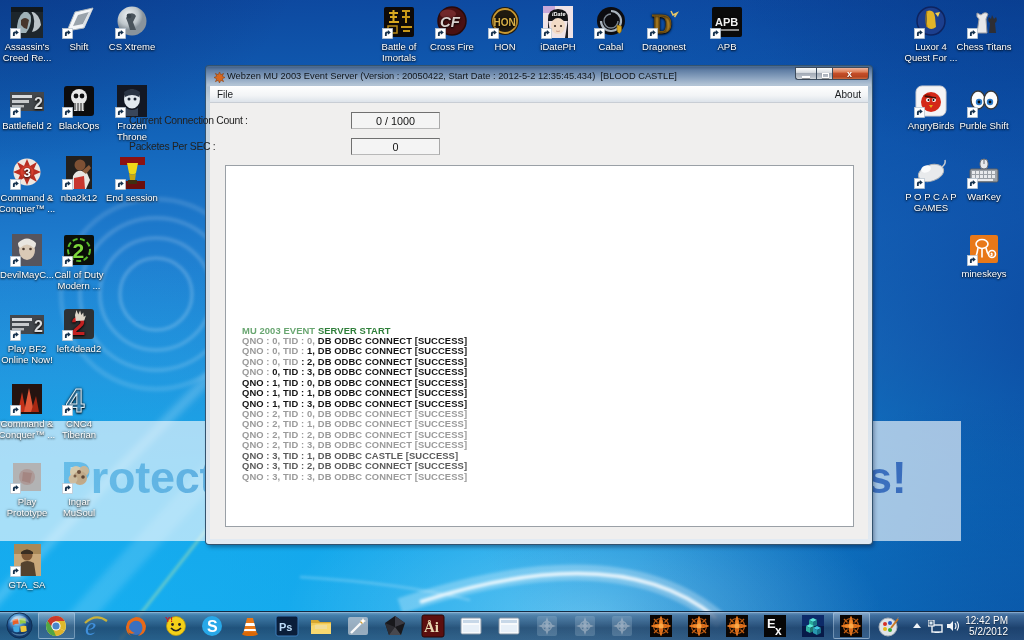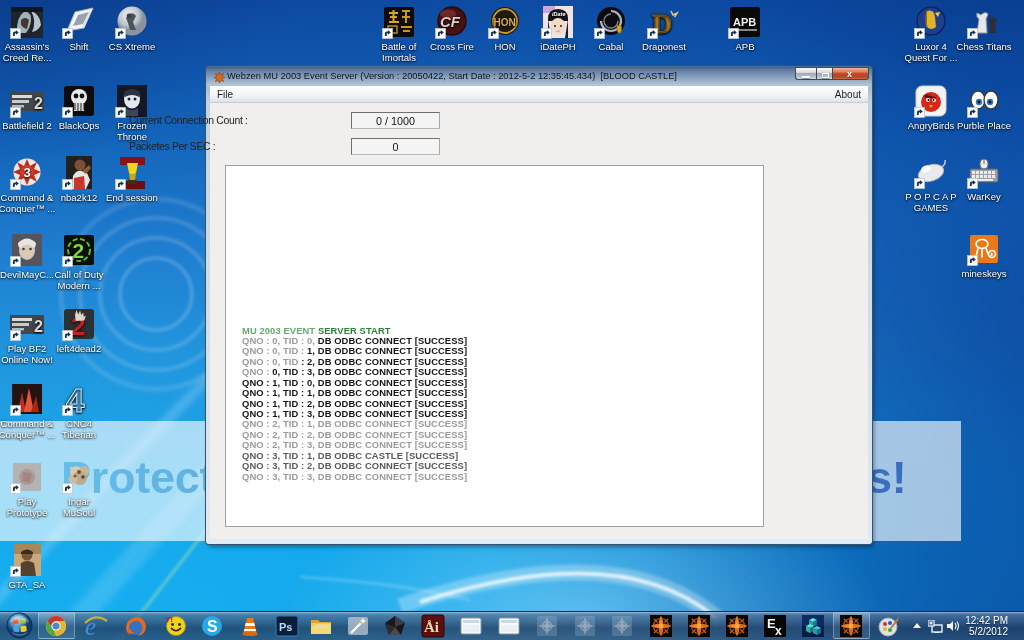--- a/index.html
+++ b/index.html
@@ -36,21 +36,21 @@
 background:linear-gradient(180deg,#efb49e 0%,#dd8059 35%,#c44d28 50%,#b44520 80%,#cc6c42 100%);}
 .glyph{position:absolute;color:#fff;font-weight:bold}
 #menu{position:absolute;left:4px;top:20px;right:4px;height:16px;
 background:linear-gradient(180deg,#ffffff 0%,#f2f4f6 60%,#dde3ea 100%);border-bottom:1px solid #c8cdd4}
 #menu .mi{position:absolute;top:2.5px;font-size:10px;color:#1a1d20}
 #client{position:absolute;left:4px;top:37px;right:4px;bottom:5px;background:#f0efee}
 .lab{position:absolute;font-size:10.4px;letter-spacing:-0.3px;color:#222;text-align:left;width:220px;white-space:nowrap}
 .tb{position:absolute;left:141px;width:89px;height:17px;background:#f4f4f4;box-sizing:border-box;
 border-top:1px solid #707070;border-left:1px solid #707070;border-right:1px solid #a8a8a8;border-bottom:1px solid #b8b8b8;
 font-size:10.8px;color:#111;text-align:center;line-height:16px}
-#lst{position:absolute;left:15px;top:62px;width:539px;height:362px;background:#fff;box-sizing:border-box;border:1px solid #9aa0a6;
+#lst{position:absolute;left:15px;top:62px;width:629px;height:362px;background:#fff;box-sizing:border-box;border:1px solid #9aa0a6;
 font-weight:bold;font-size:9.4px;line-height:10.45px;letter-spacing:0.1px;overflow:hidden}
 #lst div{height:10.45px;white-space:nowrap}
 #lst div{padding-left:16px}
 #lst .d{color:#141414}
 #lst .m{color:#9a9a9a}
 #lst .h{color:#5a5a5a}
 
 #tbarr{position:absolute;left:0;top:611px;width:1024px;height:29px;
 background:linear-gradient(180deg,rgba(128,158,190,.78) 0%,rgba(78,110,148,.76) 12%,rgba(34,60,95,.80) 55%,rgba(46,74,110,.76) 100%);
 border-top:1px solid rgba(15,33,55,.85);box-shadow:inset 0 1px 0 rgba(185,210,235,.4)}
@@ -462,21 +462,21 @@
           <text x="5" y="28" font-family="Liberation Serif" font-weight="bold" font-size="28" fill="#c89228" stroke="#7a5410" stroke-width="1">D</text>
           <path d="M24 6 l2 4 l4 -2 l-2.5 4" stroke="#e8c868" stroke-width="1.5" fill="none"></path>
         </svg>
         <svg class="sc" viewBox="0 0 12 12">
           <rect x="0.5" y="0.5" width="11" height="11" fill="#fff" stroke="#b8c4d0" stroke-width="0.8"></rect>
           <path d="M3.2 8.8 L3.2 5.6 Q3.2 3.8 5.2 3.8 L6.4 3.8 L6.4 2.2 L9.6 4.8 L6.4 7.4 L6.4 5.8 L5.6 5.8 Q5.2 5.8 5.2 6.2 L5.2 8.8 Z" fill="#16324e"></path>
         </svg>
       </div>
       <div>Dragonest</div>
     </div>
-    <div class="di" style="left:745px;top:5px;width:58px;margin-left:-29px">
+    <div class="di" style="left:727px;top:5px;width:58px;margin-left:-29px">
       <div class="ic">
         <svg class="m" viewBox="0 0 34 34">
           <rect x="2" y="2" width="30" height="30" rx="2" fill="#0a0a0a"></rect>
           <text x="5" y="21" font-family="Liberation Sans" font-weight="bold" font-size="11" fill="#f0f0f0">APB</text>
           <rect x="5" y="24" width="24" height="2" fill="#888"></rect>
         </svg>
         <svg class="sc" viewBox="0 0 12 12">
           <rect x="0.5" y="0.5" width="11" height="11" fill="#fff" stroke="#b8c4d0" stroke-width="0.8"></rect>
           <path d="M3.2 8.8 L3.2 5.6 Q3.2 3.8 5.2 3.8 L6.4 3.8 L6.4 2.2 L9.6 4.8 L6.4 7.4 L6.4 5.8 L5.6 5.8 Q5.2 5.8 5.2 6.2 L5.2 8.8 Z" fill="#16324e"></path>
         </svg>
@@ -540,21 +540,21 @@
           <circle cx="12" cy="18" r="3.2" fill="#2878c8"></circle>
           <circle cx="23" cy="18" r="3.2" fill="#2878c8"></circle>
           <circle cx="12" cy="18" r="1.4" fill="#0a0a0a"></circle>
           <circle cx="23" cy="18" r="1.4" fill="#0a0a0a"></circle>
         </svg>
         <svg class="sc" viewBox="0 0 12 12">
           <rect x="0.5" y="0.5" width="11" height="11" fill="#fff" stroke="#b8c4d0" stroke-width="0.8"></rect>
           <path d="M3.2 8.8 L3.2 5.6 Q3.2 3.8 5.2 3.8 L6.4 3.8 L6.4 2.2 L9.6 4.8 L6.4 7.4 L6.4 5.8 L5.6 5.8 Q5.2 5.8 5.2 6.2 L5.2 8.8 Z" fill="#16324e"></path>
         </svg>
       </div>
-      <div>Purble Place</div>
+      <div>Purble Shift</div>
     </div>
     <div class="di" style="left:931px;top:155px;width:58px;margin-left:-29px">
       <div class="ic">
         <svg class="m" viewBox="0 0 34 34">
           <ellipse cx="17" cy="18" rx="13" ry="8" fill="#e8eaec" transform="rotate(-18 17 18)" stroke="#b0b4b8" stroke-width="1"></ellipse>
           <ellipse cx="12" cy="14" rx="5" ry="3.5" fill="#fafbfc" transform="rotate(-18 12 14)"></ellipse>
           <path d="M28 12 q4 -3 3 -7" stroke="#c8ccd0" stroke-width="1.5" fill="none"></path>
         </svg>
         <svg class="sc" viewBox="0 0 12 12">
           <rect x="0.5" y="0.5" width="11" height="11" fill="#fff" stroke="#b8c4d0" stroke-width="0.8"></rect>
@@ -640,22 +640,22 @@
 <div class="tb" style="top:35px">0</div>
 <div id="lst">
 <div style="height:159.5px"></div>
 <div><span style="color:#69a671">MU 2003 EVENT </span><span style="color:#2f7f3a">SERVER START</span></div>
 <div><span class="m">QNO : 0, TID : 0, </span><span class="d">DB ODBC CONNECT [SUCCESS]</span></div>
 <div><span class="m">QNO : 0, TID : </span><span class="d">1, DB ODBC CONNECT [SUCCESS]</span></div>
 <div><span class="m">QNO : 0, TID </span><span class="d">: 2, DB ODBC CONNECT [SUCCESS]</span></div>
 <div><span class="m">QNO : </span><span class="d">0, TID : 3, DB ODBC CONNECT [SUCCESS]</span></div>
 <div class="d">QNO : 1, TID : 0, DB ODBC CONNECT [SUCCESS]</div>
 <div class="d">QNO : 1, TID : 1, DB ODBC CONNECT [SUCCESS]</div>
-<div class="d">QNO : 1, TID : 2, DB ODBC CONNECT [SUCCESS]</div>
 <div class="d">QNO : 1, TID : 3, DB ODBC CONNECT [SUCCESS]</div>
+<div class="m">QNO : 2, TID : 0, DB ODBC CONNECT [SUCCESS]</div>
 <div class="m">QNO : 2, TID : 1, DB ODBC CONNECT [SUCCESS]</div>
 <div class="m">QNO : 2, TID : 2, DB ODBC CONNECT [SUCCESS]</div>
 <div class="m">QNO : 2, TID : 3, DB ODBC CONNECT [SUCCESS]</div>
 <div><span class="h">QNO : 3, TID : 1, DB ODBC CASTLE [SUCCESS]</span></div>
 <div><span class="h">QNO : 3, TID : 2, DB ODBC CONNECT [SUCCESS]</span></div>
 <div class="m">QNO : 3, TID : 3, DB ODBC CONNECT [SUCCESS]</div>
 </div>
 </div>
 </div>
 <div id="tbarr"></div>

